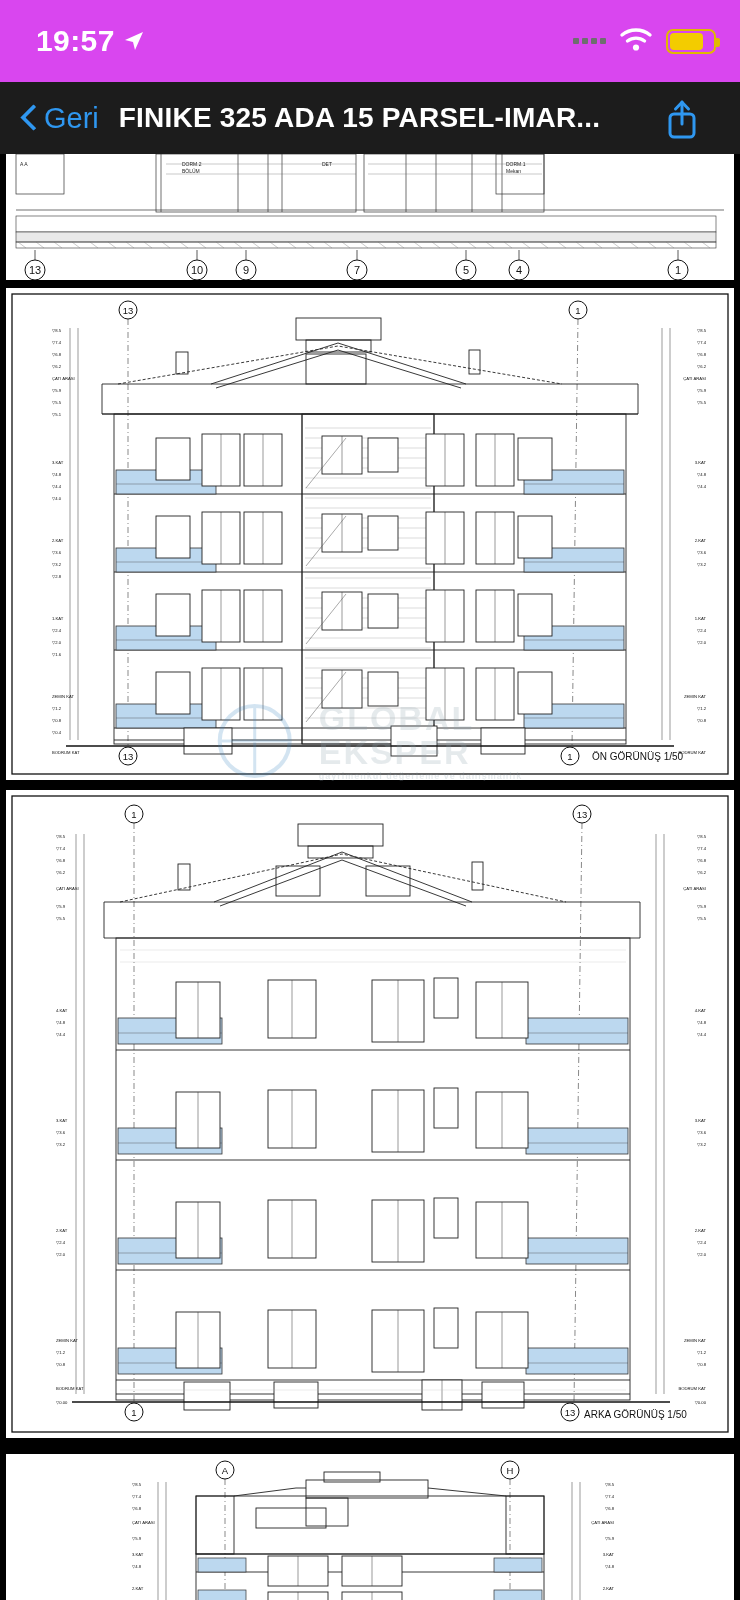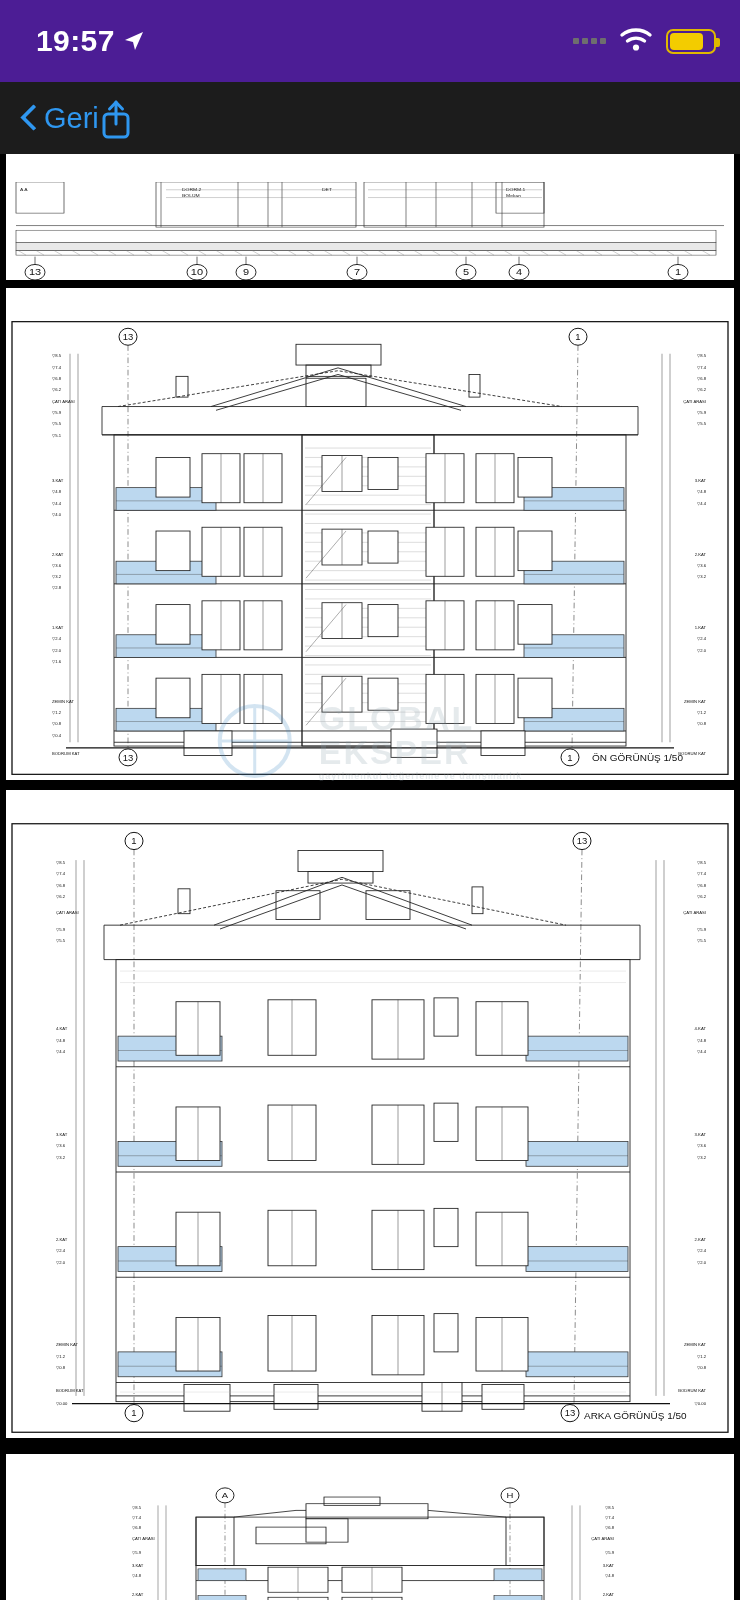--- a/index.html
+++ b/index.html
@@ -14,21 +14,21 @@
     width: 740px; height: 1600px;
     background: #000;
     display: flex;
     flex-direction: column;
   }
 
   
   .statusbar {
     height: 82px;
     flex: 0 0 82px;
-    background: #4c1d95;
+    background: #d946ef;
     color: #fff;
     display: flex;
     align-items: center;
     justify-content: space-between;
     padding: 0 24px 0 36px;
   }
   .status-left {
     display: flex;
     align-items: center;
     gap: 9px;
@@ -144,21 +144,20 @@
   .page.strip-top { top: 0; height: 126px; }
   .page.sheet-a  { top: 134px; height: 492px; left: 6px; }
   .page.sheet-b  { top: 636px; height: 648px; left: 6px; }
   .page.sheet-c  { top: 1292px; height: 178px; left: 6px; background:#000; }
   .page.sheet-c .inner { background:#fff; position:absolute; left:0; right:0; top:8px; bottom:0; }
 
   .dwg {
     position: absolute;
     inset: 0;
     overflow: hidden;
-    margin-top: 28px;
   }
   .dwg svg { display: block; width: 100%; height: 100%; }
 
   
   .watermark {
     position: absolute;
     left: 50%; top: 50%;
     transform: translate(-50%, -50%);
     display: flex;
     align-items: center;
@@ -230,20 +229,21 @@
           <i style="width:78%"></i>
         </span>
     </div>
   </div>
 
   <div class="navbar">
     <div class="nav-back">
       <span class="chev"></span>
       <span class="nav-back-label">Geri</span>
     </div>
+    <div class="nav-title">FINIKE 325 ADA 15 PARSEL-IMAR...</div>
     <span class="share-icon">
       <svg width="34" height="42" viewBox="0 0 34 42">
         <rect x="5" y="16" width="24" height="23" rx="4" fill="none" stroke="#2f97f0" stroke-width="3"></rect>
         <path d="M17 4 L17 26" stroke="#2f97f0" stroke-width="3" stroke-linecap="round"></path>
         <path d="M10.5 11 L17 4.2 L23.5 11" fill="none" stroke="#2f97f0" stroke-width="3" stroke-linecap="round" stroke-linejoin="round"></path>
       </svg>
     </span>
   </div>
 
   <div class="viewer">

